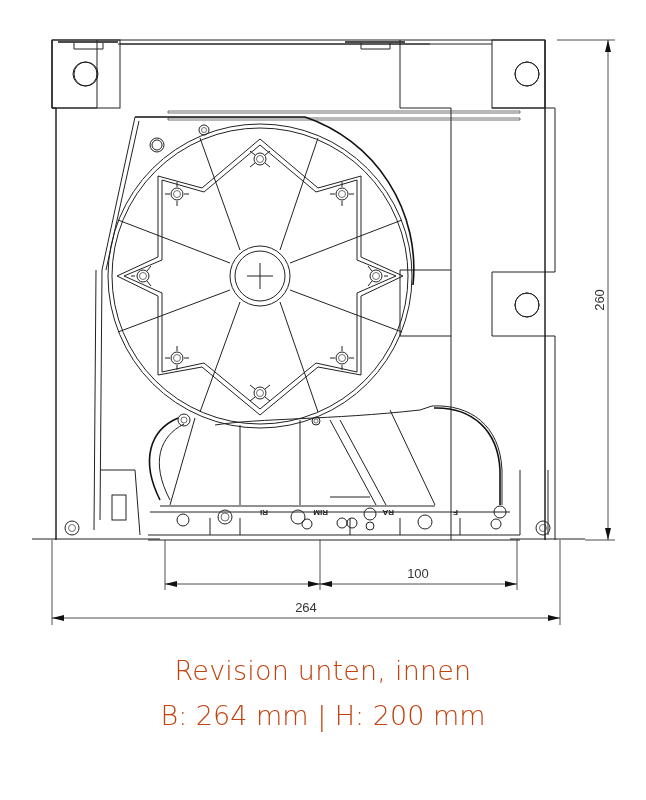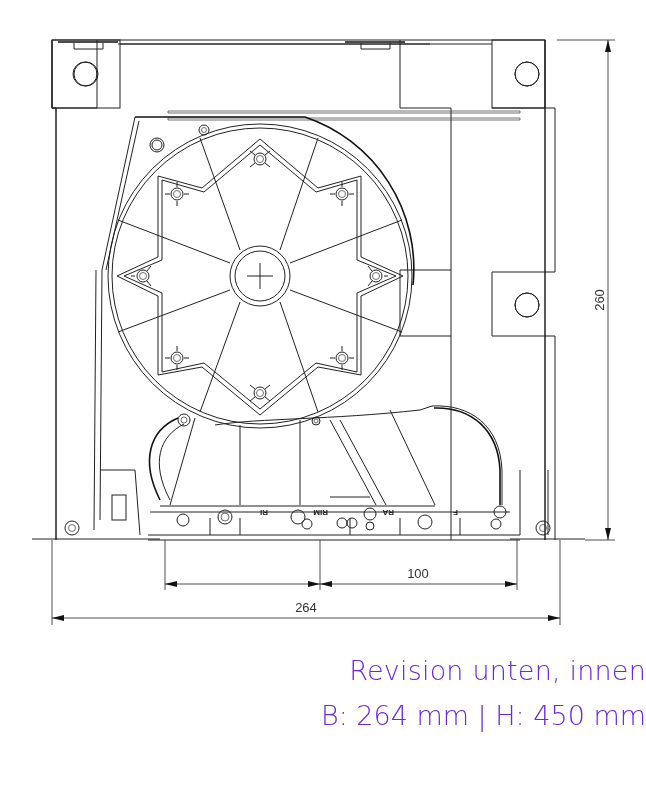--- a/index.html
+++ b/index.html
@@ -5,21 +5,21 @@
   html, body { margin: 0; padding: 0; background: #ffffff; }
   body { width: 646px; height: 800px; position: relative; overflow: hidden; font-family: "DejaVu Sans", sans-serif; }
   #drawing { position: absolute; left: 0; top: 0; width: 646px; height: 640px; }
   .ln { fill: none; stroke: #222; stroke-width: 1; }
   .ln-thin { fill: none; stroke: #333; stroke-width: 0.7; }
   .ln-thick { fill: none; stroke: #111; stroke-width: 1.6; }
   .dim { fill: none; stroke: #222; stroke-width: 0.8; }
   .arrow { fill: #111; stroke: none; }
   .dimtext { font-family: "Liberation Sans", sans-serif; font-size: 13px; fill: #333; }
   .tag { font-family: "Liberation Sans", sans-serif; font-size: 8px; fill: #222; font-weight: bold; }
-  .caption { position: absolute; left: 0; width: 646px; text-align: right; color: #6d28d9; font-family: "DejaVu Sans", sans-serif; font-weight: 300; }
+  .caption { position: absolute; left: 0; width: 646px; text-align: center; color: #c2410c; font-family: "DejaVu Sans", sans-serif; font-weight: 300; }
   #caption-title { top: 655px; font-size: 27px; letter-spacing: 0.2px; }
   #caption-dims { top: 700px; font-size: 27px; }
 </style>
 </head>
 <body>
 
 <svg id="drawing" viewBox="0 0 646 640" xmlns="http://www.w3.org/2000/svg">
 
   <g>
     <path class="ln" d="M52,40 L545,40 L545,540"></path>
@@ -219,13 +219,13 @@
     <line class="dim" x1="52" y1="540" x2="52" y2="625"></line>
     <line class="dim" x1="560" y1="540" x2="560" y2="625"></line>
     <line class="dim" x1="52" y1="618" x2="560" y2="618"></line>
     <path class="arrow" d="M52,618 L64,615 L64,621 Z"></path>
     <path class="arrow" d="M560,618 L548,615 L548,621 Z"></path>
     <text class="dimtext" x="306" y="612" text-anchor="middle">264</text>
   </g>
 </svg>
 
 <div id="caption-title" class="caption">Revision unten, innen</div>
-<div id="caption-dims" class="caption">B: 264 mm | H: 450 mm</div>
+<div id="caption-dims" class="caption">B: 264 mm | H: 200 mm</div>
 
 </body></html>

